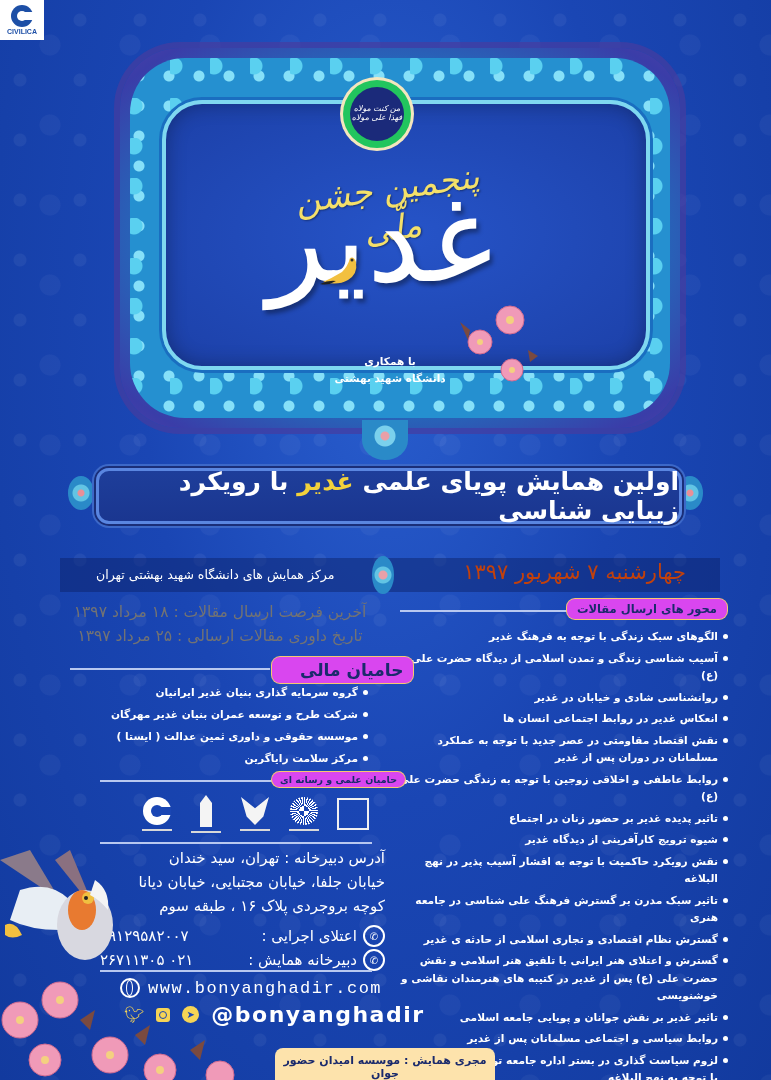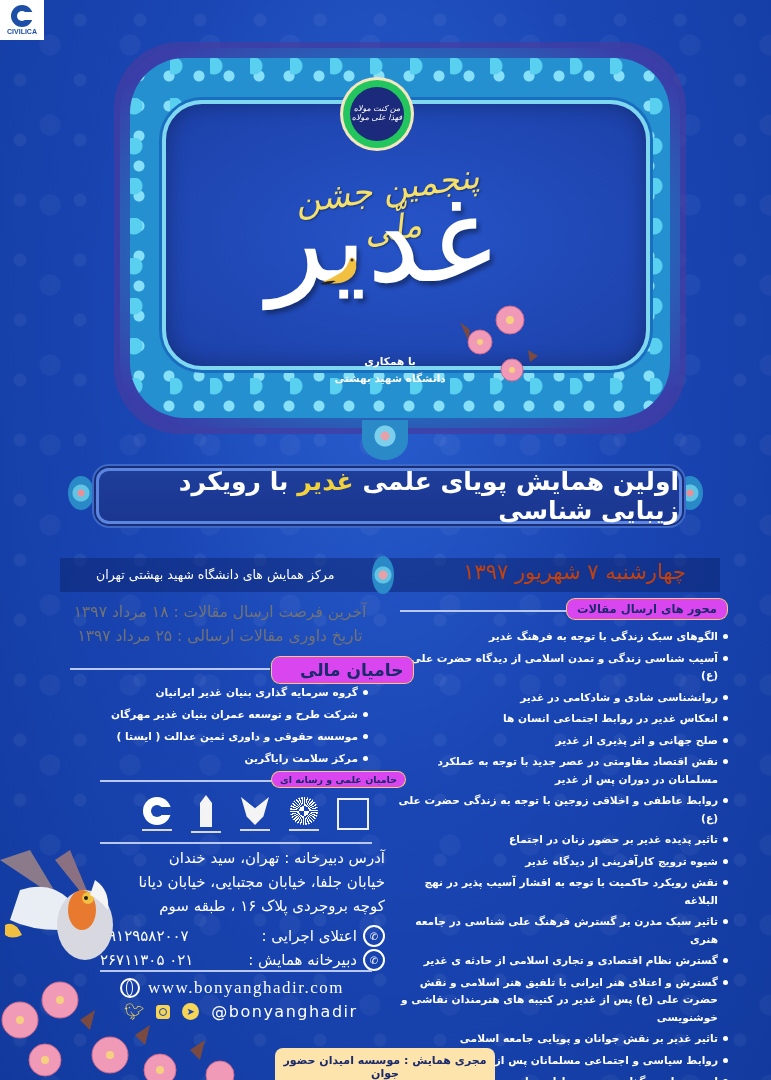--- a/index.html
+++ b/index.html
@@ -159,31 +159,31 @@
   .pl-sun .shape { border-radius:50%; background:repeating-conic-gradient(#fff 0 6deg, transparent 6deg 12deg); }
   .pl-sbu .shape { background:transparent; border:2px solid #f0f0f0; }
 
   .address { position:absolute; left:100px; top:846px; width:285px; direction:rtl; }
   .address div { font-size:15px; line-height:24px; text-align:right; }
   .phone { position:absolute; left:100px; width:285px; direction:rtl; display:flex; align-items:center; gap:6px; font-size:15px; }
   .phone-icon {
     width:18px; height:18px; border-radius:50%; border:2px solid #fff;
     display:inline-flex; align-items:center; justify-content:center; font-size:10px;
   }
-  .web { position:absolute; left:120px; top:978px; display:flex; align-items:center; gap:8px; font-size:17px; letter-spacing:1.5px; font-family:Liberation Serif, serif;justify-content:space-between; }
+  .web { position:absolute; left:120px; top:978px; display:flex; align-items:center; gap:8px; font-size:17px; letter-spacing:1.5px; font-family:Liberation Mono, monospace;justify-content:space-between; }
   .globe {
     width:16px; height:16px; border-radius:50%; border:2px solid #fff; position:relative;
   }
   .globe::before { content:""; position:absolute; left:4px; top:0; width:5px; height:14px; border:1px solid #fff; border-radius:50%; }
   .social { position:absolute; left:124px; top:1002px; display:flex; align-items:center; gap:12px; }
   .tw { color:#f6d455; font-size:16px; }
   .ig { width:14px; height:14px; background:#f6d455; border-radius:3px; position:relative; }
   .ig::after { content:""; position:absolute; left:3px; top:3px; width:6px; height:6px; border:1px solid #1a46b4; border-radius:50%; }
   .tg { width:17px; height:17px; background:#f6d455; border-radius:50%; display:flex; align-items:center; justify-content:center; color:#1a46b4; font-size:10px; }
-  .handle { font-size:16px; letter-spacing:1.5px; }
+  .handle { font-size:22px; letter-spacing:1.5px;font-weight:bold; }
 
   .organizer {
     position:absolute; left:275px; top:1048px; width:220px; height:40px;
     background:#fde3ac; border-radius:8px 8px 0 0; color:#1a2a6c; font-weight:bold; font-size:11px;
     direction:rtl; text-align:center; padding-top:6px; box-sizing:border-box;
   }
 
   
   .bird-big { position:absolute; left:0; top:840px; width:120px; height:130px; }
   .flowers-bot { position:absolute; left:0; top:980px; width:250px; height:100px; }
@@ -252,23 +252,22 @@
 <div class="date-bar"></div>
 <div class="date-knot"></div>
 <div class="date-main">چهارشنبه ۷ شهریور ۱۳۹۷</div>
 <div class="venue">مرکز همایش های دانشگاه شهید بهشتی تهران</div>
 
 <div class="rule" style="left:400px; top:610px; width:170px;"></div>
 <div class="pill" style="right:44px; top:599px;">محور های ارسال مقالات</div>
 <ul class="topics">
   <li>الگوهای سبک زندگی با توجه به فرهنگ غدیر</li>
   <li>آسیب شناسی زندگی و تمدن اسلامی از دیدگاه حضرت علی (ع)</li>
-  <li>روانشناسی شادی و شادکامی در غدیر</li>
+  <li>روانشناسی شادی و خیابان در غدیر</li>
   <li>انعکاس غدیر در روابط اجتماعی انسان ها</li>
-  <li>صلح جهانی و اثر پذیری از غدیر</li>
   <li>نقش اقتصاد مقاومتی در عصر جدید با توجه به عملکرد مسلمانان در دوران پس از غدیر</li>
   <li>روابط عاطفی و اخلاقی زوجین با توجه به زندگی حضرت علی (ع)</li>
   <li>تاثیر پدیده غدیر بر حضور زنان در اجتماع</li>
   <li>شیوه ترویج کارآفرینی از دیدگاه غدیر</li>
   <li>نقش رویکرد حاکمیت با توجه به اقشار آسیب پذیر در نهج البلاغه</li>
   <li>تاثیر سبک مدرن بر گسترش فرهنگ علی شناسی در جامعه هنری</li>
   <li>گسترش نظام اقتصادی و تجاری اسلامی از حادثه ی غدیر</li>
   <li>گسترش و اعتلای هنر ایرانی با تلفیق هنر اسلامی و نقش حضرت علی (ع) پس از غدیر در کتیبه های هنرمندان نقاشی و خوشنویسی</li>
   <li>تاثیر غدیر بر نقش جوانان و پویایی جامعه اسلامی</li>
   <li>روابط سیاسی و اجتماعی مسلمانان پس از غدیر</li>

